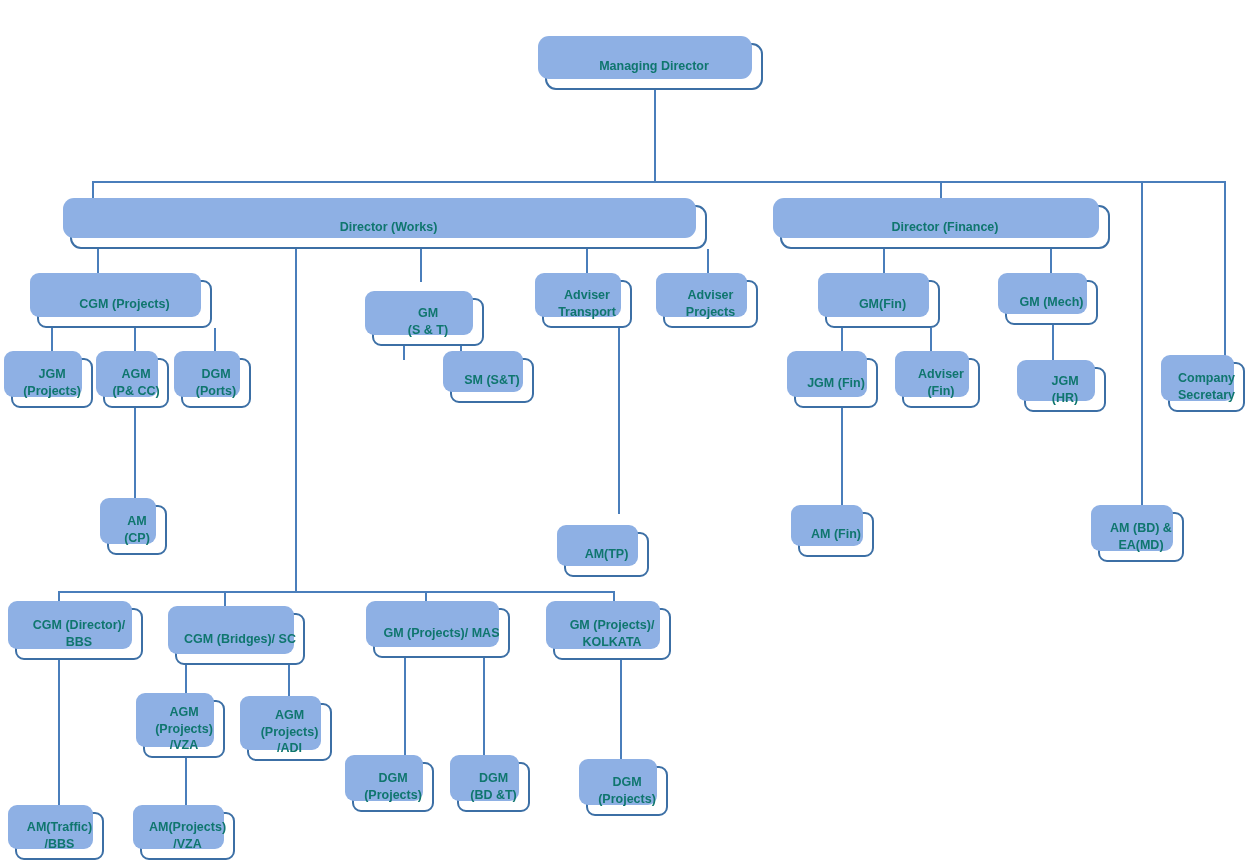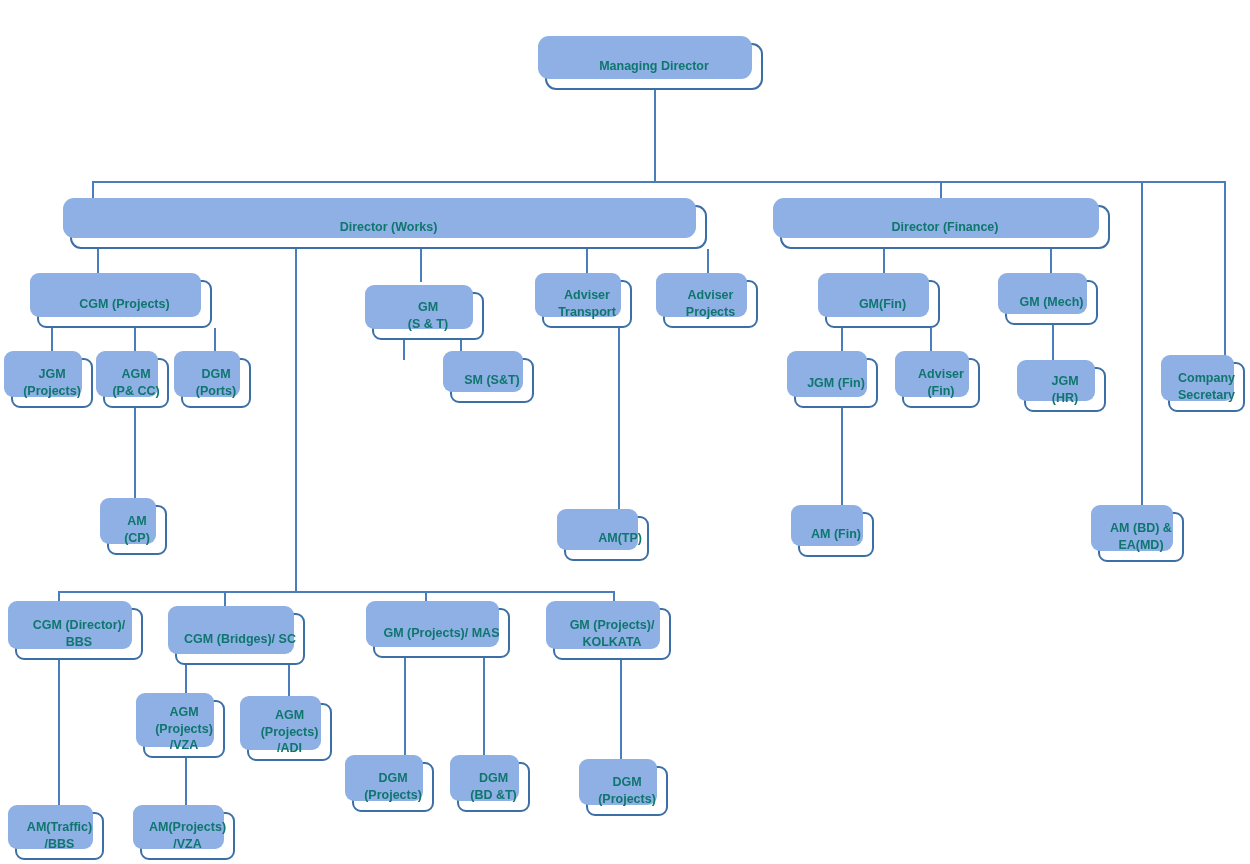--- a/index.html
+++ b/index.html
@@ -121,21 +121,21 @@
     </div>
     <div class="node banner" style="left: 70px; top: 205px; width: 637px; height: 44px;">
       <span class="node-label">Director (Works)</span>
     </div>
     <div class="node banner" style="left: 780px; top: 205px; width: 330px; height: 44px;">
       <span class="node-label">Director (Finance)</span>
     </div>
     <div class="node" style="left: 37px; top: 280px; width: 175px; height: 48px;">
       <span class="node-label">CGM (Projects)</span>
     </div>
-    <div class="node" style="left: 372px; top: 292px; width: 112px; height: 48px;">
+    <div class="node" style="left: 372px; top: 298px; width: 112px; height: 48px;">
       <span class="node-label">GM
 (S &amp; T)</span>
     </div>
     <div class="node" style="left: 542px; top: 280px; width: 90px; height: 48px;">
       <span class="node-label">Adviser
 Transport</span>
     </div>
     <div class="node" style="left: 663px; top: 280px; width: 95px; height: 48px;">
       <span class="node-label">Adviser
 Projects</span>
@@ -173,21 +173,21 @@
 (HR)</span>
     </div>
     <div class="node" style="left: 1168px; top: 362px; width: 77px; height: 50px;">
       <span class="node-label">Company
 Secretary</span>
     </div>
     <div class="node" style="left: 107px; top: 505px; width: 60px; height: 50px;">
       <span class="node-label">AM
 (CP)</span>
     </div>
-    <div class="node" style="left: 564px; top: 516px; width: 85px; height: 45px; justify-content: flex-end;">
+    <div class="node" style="left: 564px; top: 532px; width: 85px; height: 45px;">
       <span class="node-label">AM(TP)</span>
     </div>
     <div class="node" style="left: 798px; top: 512px; width: 76px; height: 45px;">
       <span class="node-label">AM (Fin)</span>
     </div>
     <div class="node" style="left: 1098px; top: 512px; width: 86px; height: 50px;">
       <span class="node-label">AM (BD) &amp;
 EA(MD)</span>
     </div>
     <div class="node" style="left: 15px; top: 608px; width: 128px; height: 52px;">

